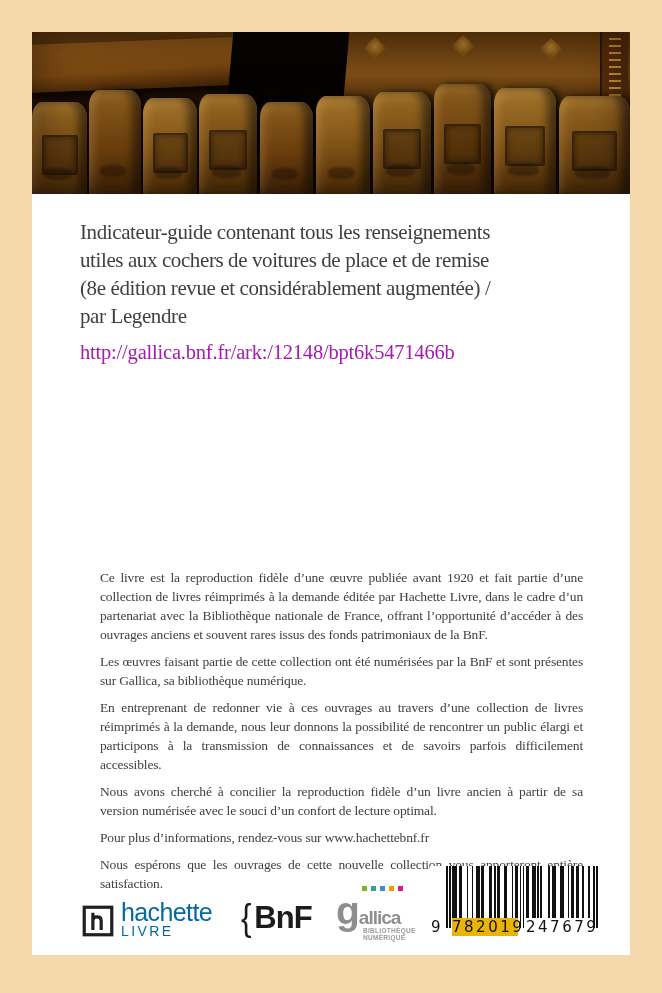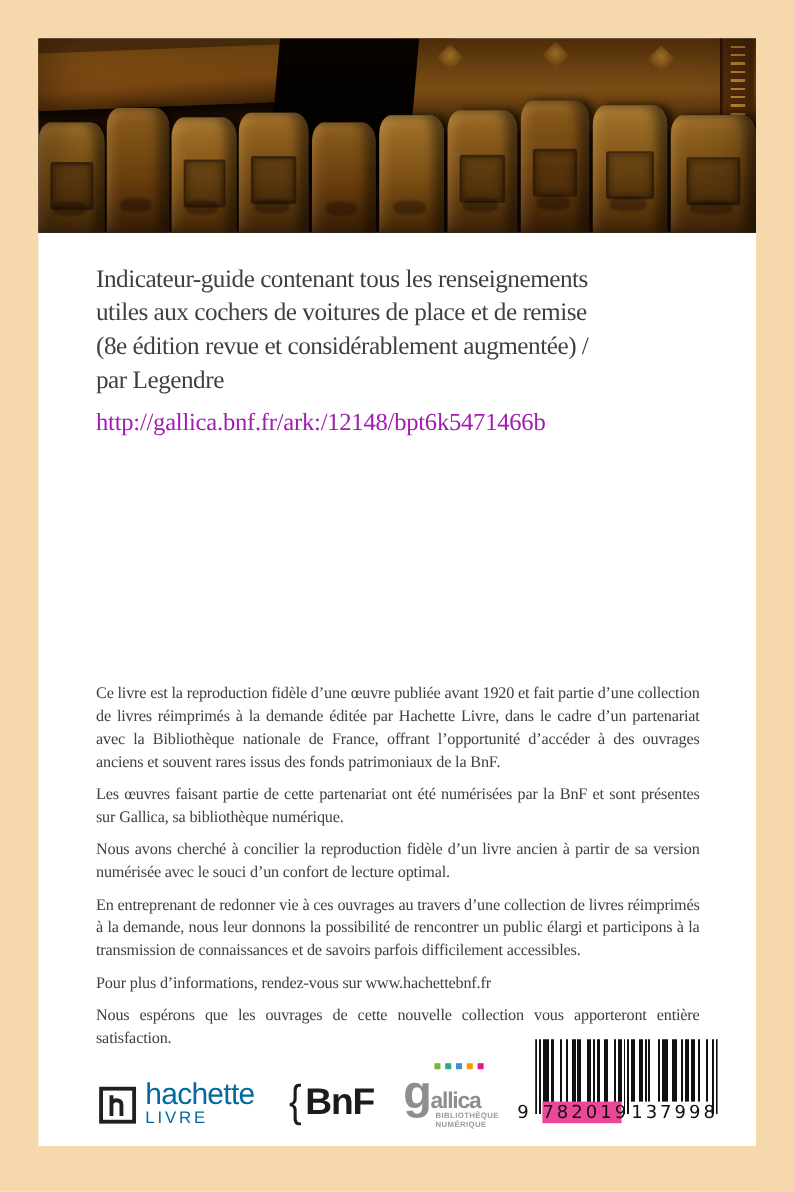--- a/index.html
+++ b/index.html
@@ -38,21 +38,21 @@
          border:2px solid rgba(28,15,5,.55);background:rgba(48,27,9,.32);
          box-shadow:inset 0 0 7px rgba(0,0,0,.45);}
   .book .smudge{position:absolute;left:22%;top:72%;width:50%;height:12px;
          background:rgba(25,13,4,.4);filter:blur(1px);border-radius:40%;}
 
   
   .text-area{position:absolute;left:48px;top:162px;width:503px;}
   .title{margin-top:24px;font-size:21px;line-height:28px;letter-spacing:-0.4px;
          color:#413f3c;white-space:pre-line;}
   .permalink{margin-top:8px;font-size:20.5px;line-height:28px;letter-spacing:-0.2px;color:#a21caf;}
-  .paragraphs{margin-top:202px;}
+  .paragraphs{margin-top:202px;margin-left:20px;}
   .paragraphs p{margin:0 0 8px 0;font-size:13.5px;line-height:19px;letter-spacing:-0.15px;
          text-align:justify;color:#42403d;}
 
   
   .footer{position:absolute;left:0;top:826px;width:598px;height:97px;}
   .hachette{position:absolute;left:50px;top:42px;display:flex;align-items:flex-start;}
   .hachette svg{margin-top:5px;}
   .hachette .h-text{margin-left:7px;color:#0369a1;font-family:Liberation Sans, sans-serif;}
   .hachette .h-name{font-size:25px;line-height:24px;letter-spacing:-0.6px;font-weight:500;}
   .hachette .h-sub{font-size:14px;line-height:15px;letter-spacing:2.4px;font-weight:500;}
@@ -68,21 +68,21 @@
   .gallica .g{font-size:39px;font-weight:700;letter-spacing:-1px;}
   .gallica .allica{font-size:19px;font-weight:700;letter-spacing:-1px;}
   .gallica .gsub{position:absolute;left:27px;top:41px;font-size:6.5px;line-height:7px;
          letter-spacing:.3px;font-weight:700;color:#9b9b9b;}
   .barcode{position:absolute;left:398px;top:8px;width:172px;height:82px;background:#fff;}
   .barcode svg{position:absolute;left:16px;top:0;}
   .bc-digits{position:absolute;top:51px;left:0;width:172px;height:20px;
          font-family:"DejaVu Sans",sans-serif;font-size:15px;color:#111;}
   .bc-digits .lead{position:absolute;left:1px;top:1px;}
   .bc-digits .grp1{position:absolute;left:22px;top:1px;width:66px;text-align:center;
-         letter-spacing:2.5px;background:#ec4899;}
+         letter-spacing:2.5px;background:#eab308;}
   .bc-digits .grp2{position:absolute;left:96px;top:1px;width:66px;text-align:center;
          letter-spacing:2.5px;background:#fff;}
 </style>
 </head>
 <body>
 
 <div class="page">
   <div class="cover">
 
     <div class="photo" id="photo">
@@ -136,23 +136,23 @@
       </div>
 
     <div class="text-area">
       <div class="title">Indicateur-guide contenant tous les renseignements
 utiles aux cochers de voitures de place et de remise
 (8e édition revue et considérablement augmentée) /
 par Legendre</div>
       <div class="permalink">http://gallica.bnf.fr/ark:/12148/bpt6k5471466b</div>
       <div class="paragraphs" id="paragraphs">
           <p>Ce livre est la reproduction fidèle d’une œuvre publiée avant 1920 et fait partie d’une collection de livres réimprimés à la demande éditée par Hachette Livre, dans le cadre d’un partenariat avec la Bibliothèque nationale de France, offrant l’opportunité d’accéder à des ouvrages anciens et souvent rares issus des fonds patrimoniaux de la BnF.</p>
-          <p>Les œuvres faisant partie de cette partenariat ont été numérisées par la BnF et sont présentes sur Gallica, sa bibliothèque numérique.</p>
+          <p>Les œuvres faisant partie de cette collection ont été numérisées par la BnF et sont présentes sur Gallica, sa bibliothèque numérique.</p>
+          <p>En entreprenant de redonner vie à ces ouvrages au travers d’une collection de livres réimprimés à la demande, nous leur donnons la possibilité de rencontrer un public élargi et participons à la transmission de connaissances et de savoirs parfois difficilement accessibles.</p>
           <p>Nous avons cherché à concilier la reproduction fidèle d’un livre ancien à partir de sa version numérisée avec le souci d’un confort de lecture optimal.</p>
-          <p>En entreprenant de redonner vie à ces ouvrages au travers d’une collection de livres réimprimés à la demande, nous leur donnons la possibilité de rencontrer un public élargi et participons à la transmission de connaissances et de savoirs parfois difficilement accessibles.</p>
           <p>Pour plus d’informations, rendez-vous sur www.hachettebnf.fr</p>
           <p>Nous espérons que les ouvrages de cette nouvelle collection vous apporteront entière satisfaction.</p>
         </div>
     </div>
 
     <div class="footer">
 
       <div class="hachette">
         <svg width="32" height="32" viewBox="0 0 100 100">
           <rect x="7" y="7" width="86" height="86" fill="none" stroke="#231f20" stroke-width="10"></rect>
@@ -230,19 +230,19 @@
             <rect x="129.60" y="0" width="1.6" height="52" fill="#111"></rect>
             <rect x="131.20" y="0" width="1.6" height="52" fill="#111"></rect>
             <rect x="136.00" y="0" width="1.6" height="52" fill="#111"></rect>
             <rect x="142.40" y="0" width="1.6" height="52" fill="#111"></rect>
             <rect x="147.20" y="0" width="1.6" height="62" fill="#111"></rect>
             <rect x="150.40" y="0" width="1.6" height="62" fill="#111"></rect>
           </svg>
         <div class="bc-digits">
           <span class="lead">9</span>
           <span class="grp1">782019</span>
-          <span class="grp2">137998</span>
+          <span class="grp2">247679</span>
         </div>
       </div>
 
     </div>
   </div>
 </div>
 
 </body></html>

